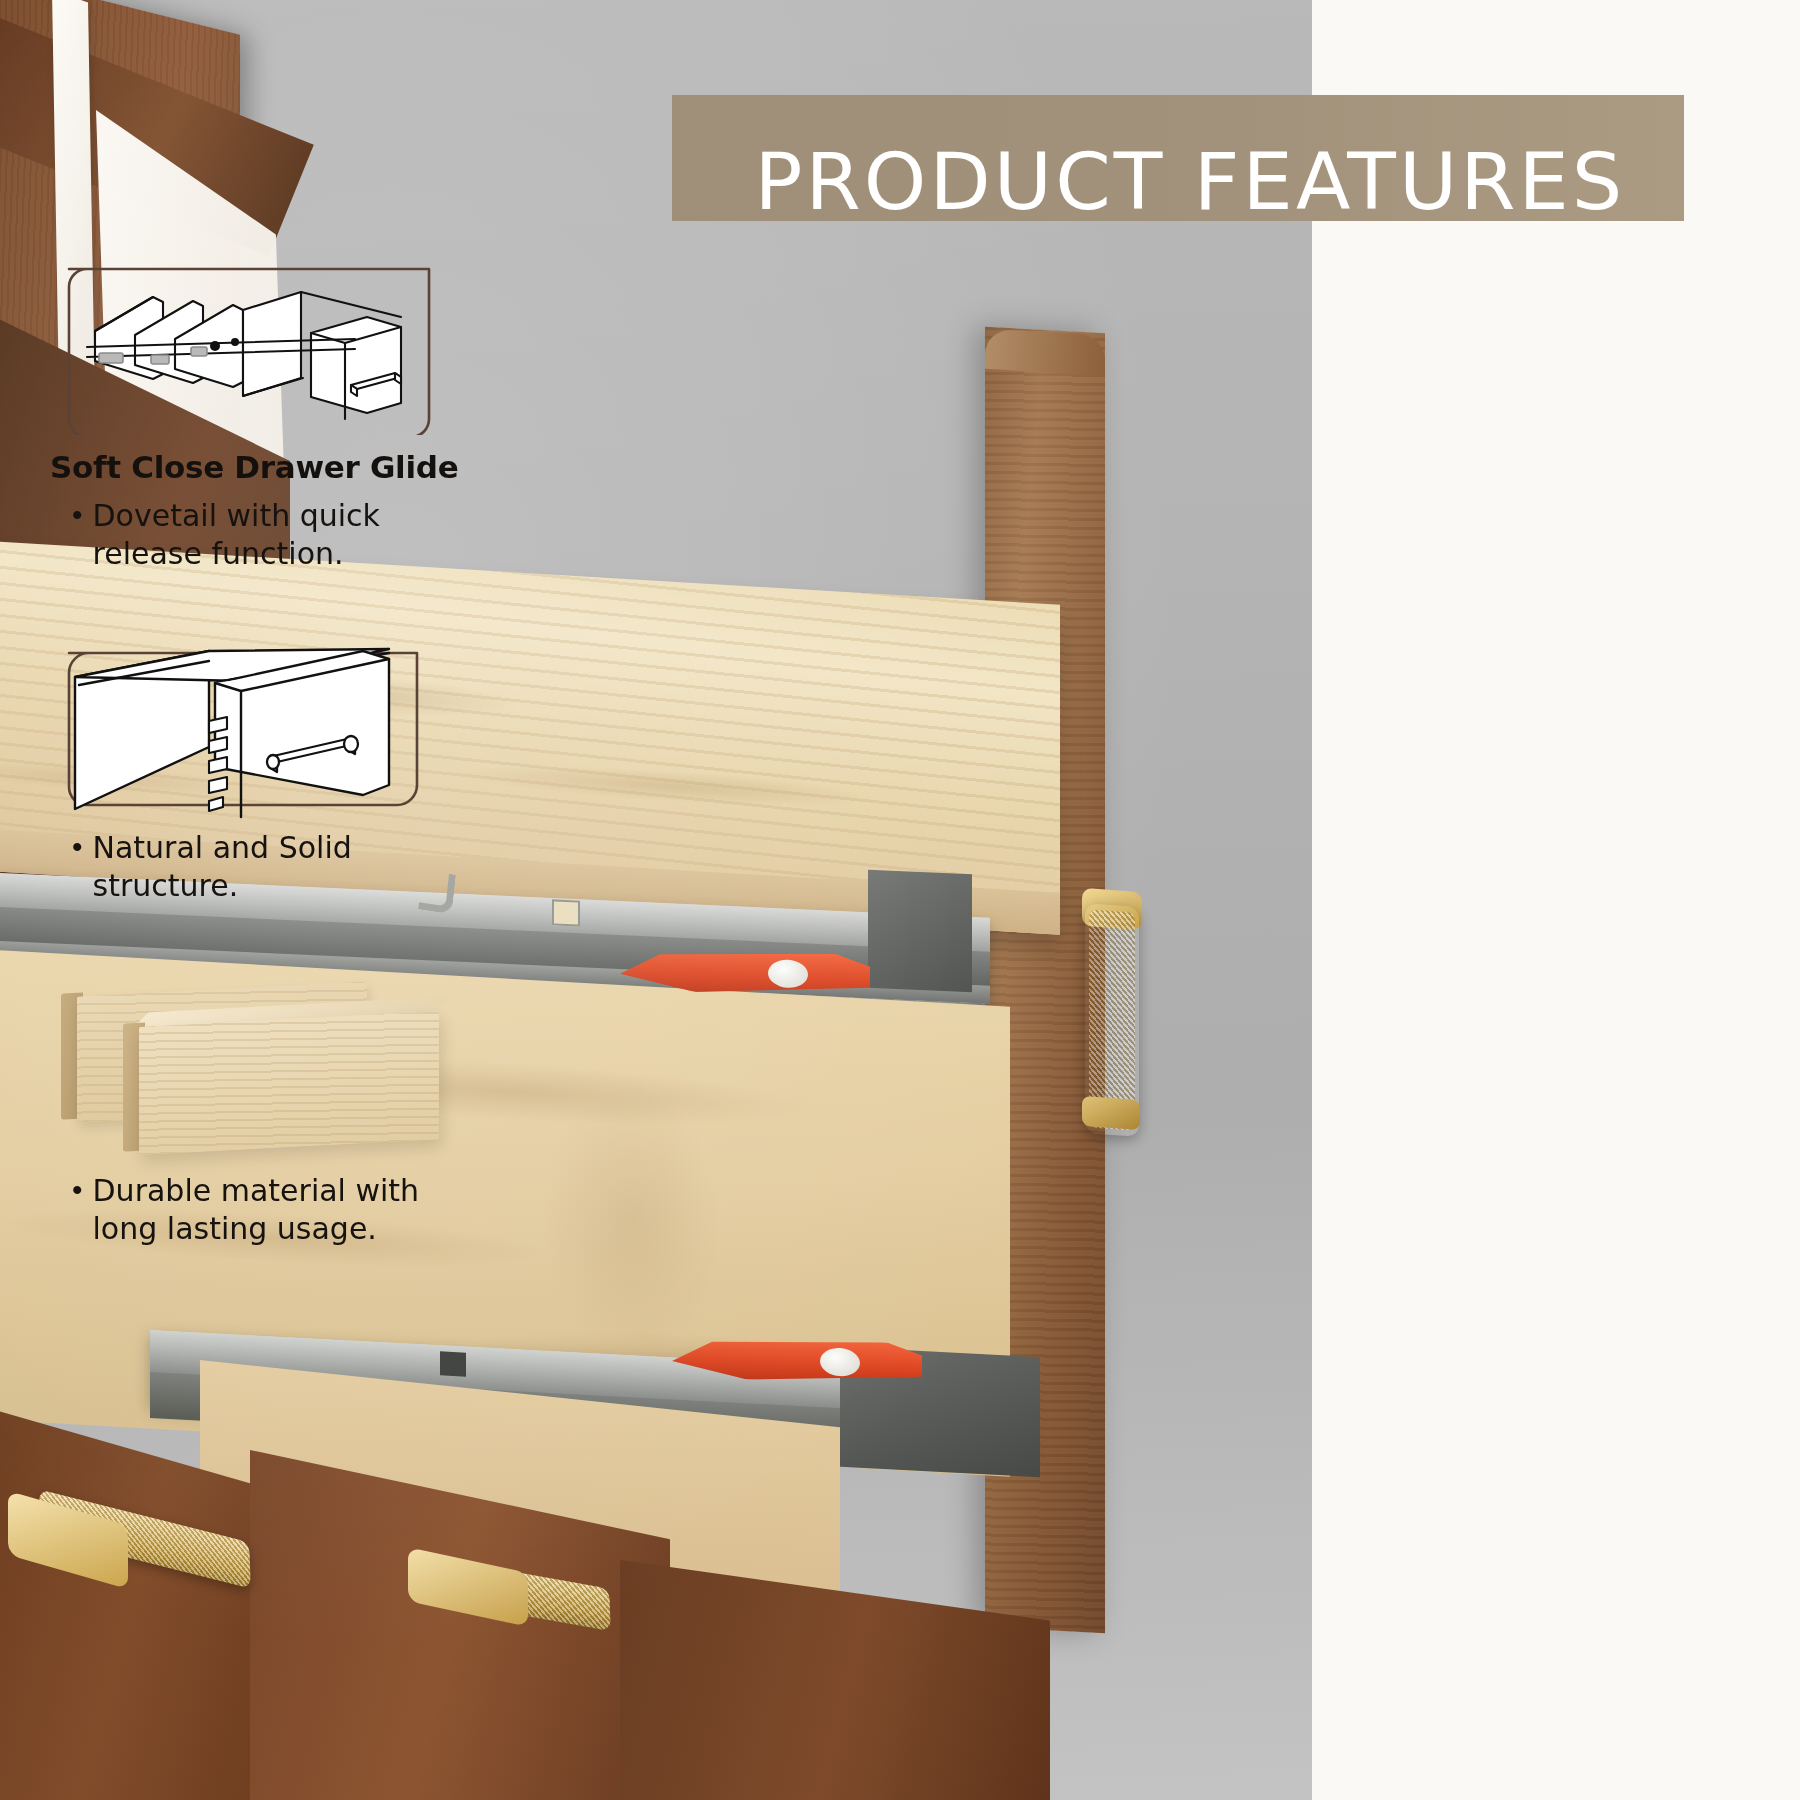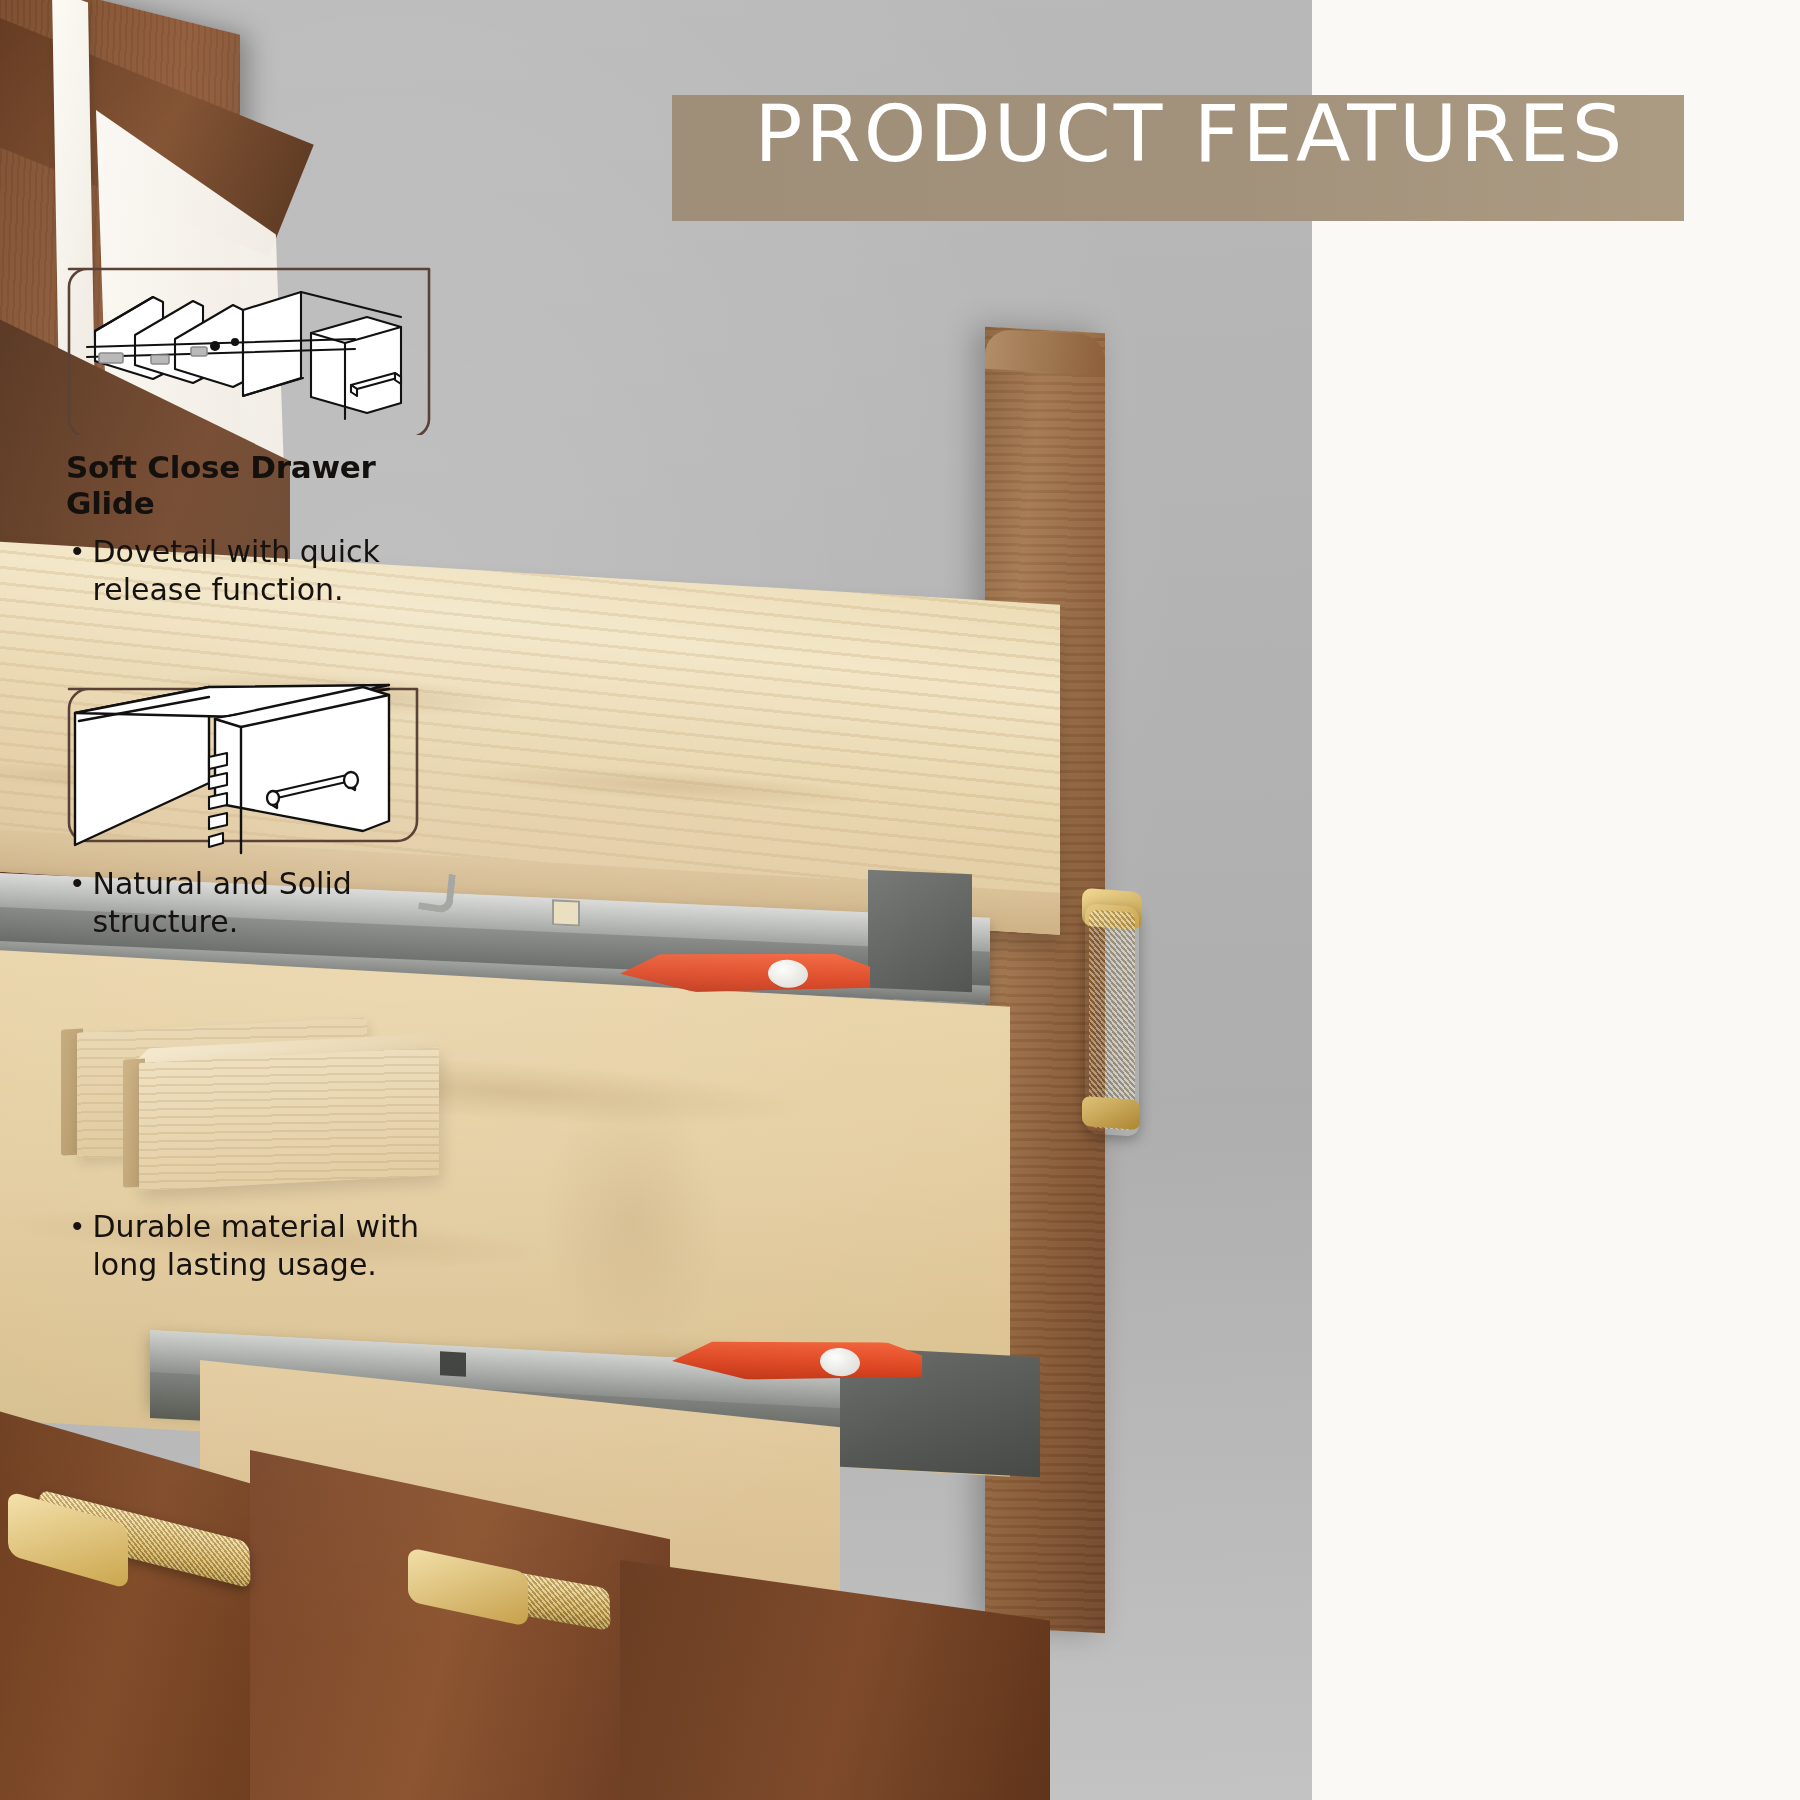--- a/index.html
+++ b/index.html
@@ -245,21 +245,21 @@
   .knurl{
     position:absolute; inset:0;
     background:repeating-linear-gradient(46deg, rgba(255,255,255,.35) 0 2px, rgba(110,80,18,.32) 2px 4px);
     border-radius:10px;
   }
 
   
   .banner{
     position:absolute; left:672px; top:95px; width:1012px; height:126px;
     background:linear-gradient(90deg,#a08f78 0%,#a3927b 55%,#ac9b83 100%);
-    display:flex; align-items:flex-start; justify-content:center;
+    display:flex; align-items:flex-end; justify-content:center;
     z-index:30;
     padding-left:24px;
   }
   .banner h1{
     color:#ffffff; font-size:78px; font-weight:400; letter-spacing:3px;
     font-family:"DejaVu Sans", sans-serif;
     white-space:nowrap; line-height:1;
     transform:scaleX(1.02);
   }
 
@@ -272,21 +272,21 @@
 
   .feature{ padding:0 18px 0 28px; }
   .feat-icon{
     width:420px; height:200px; margin:0 auto; display:block;
   }
   .feat-icon-wood{
     width:420px; height:205px; margin:0 auto; position:relative;
   }
   .feat-title{
     font-size:31px; font-weight:700; color:#14100d;
-    margin:14px 0 12px 38px; letter-spacing:-.3px;
+    margin:14px 0 12px 22px; letter-spacing:-.3px;
     font-family:"DejaVu Sans", sans-serif;
   }
   .feat-bullet{
     display:flex; gap:10px; margin-left:44px; margin-right:8px;
   }
   .feat-bullet .dot{
     font-size:30px; line-height:36px; color:#16120f; flex:0 0 auto;
   }
   .feat-bullet .txt{
     font-size:30px; line-height:38px; color:#16120f; font-weight:400;

